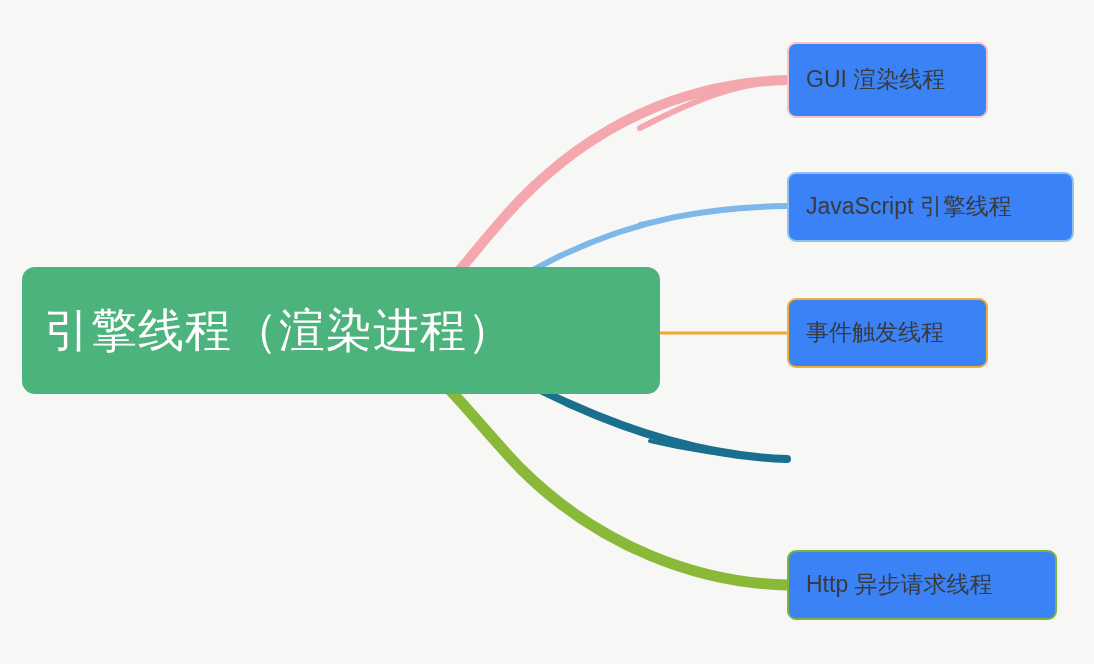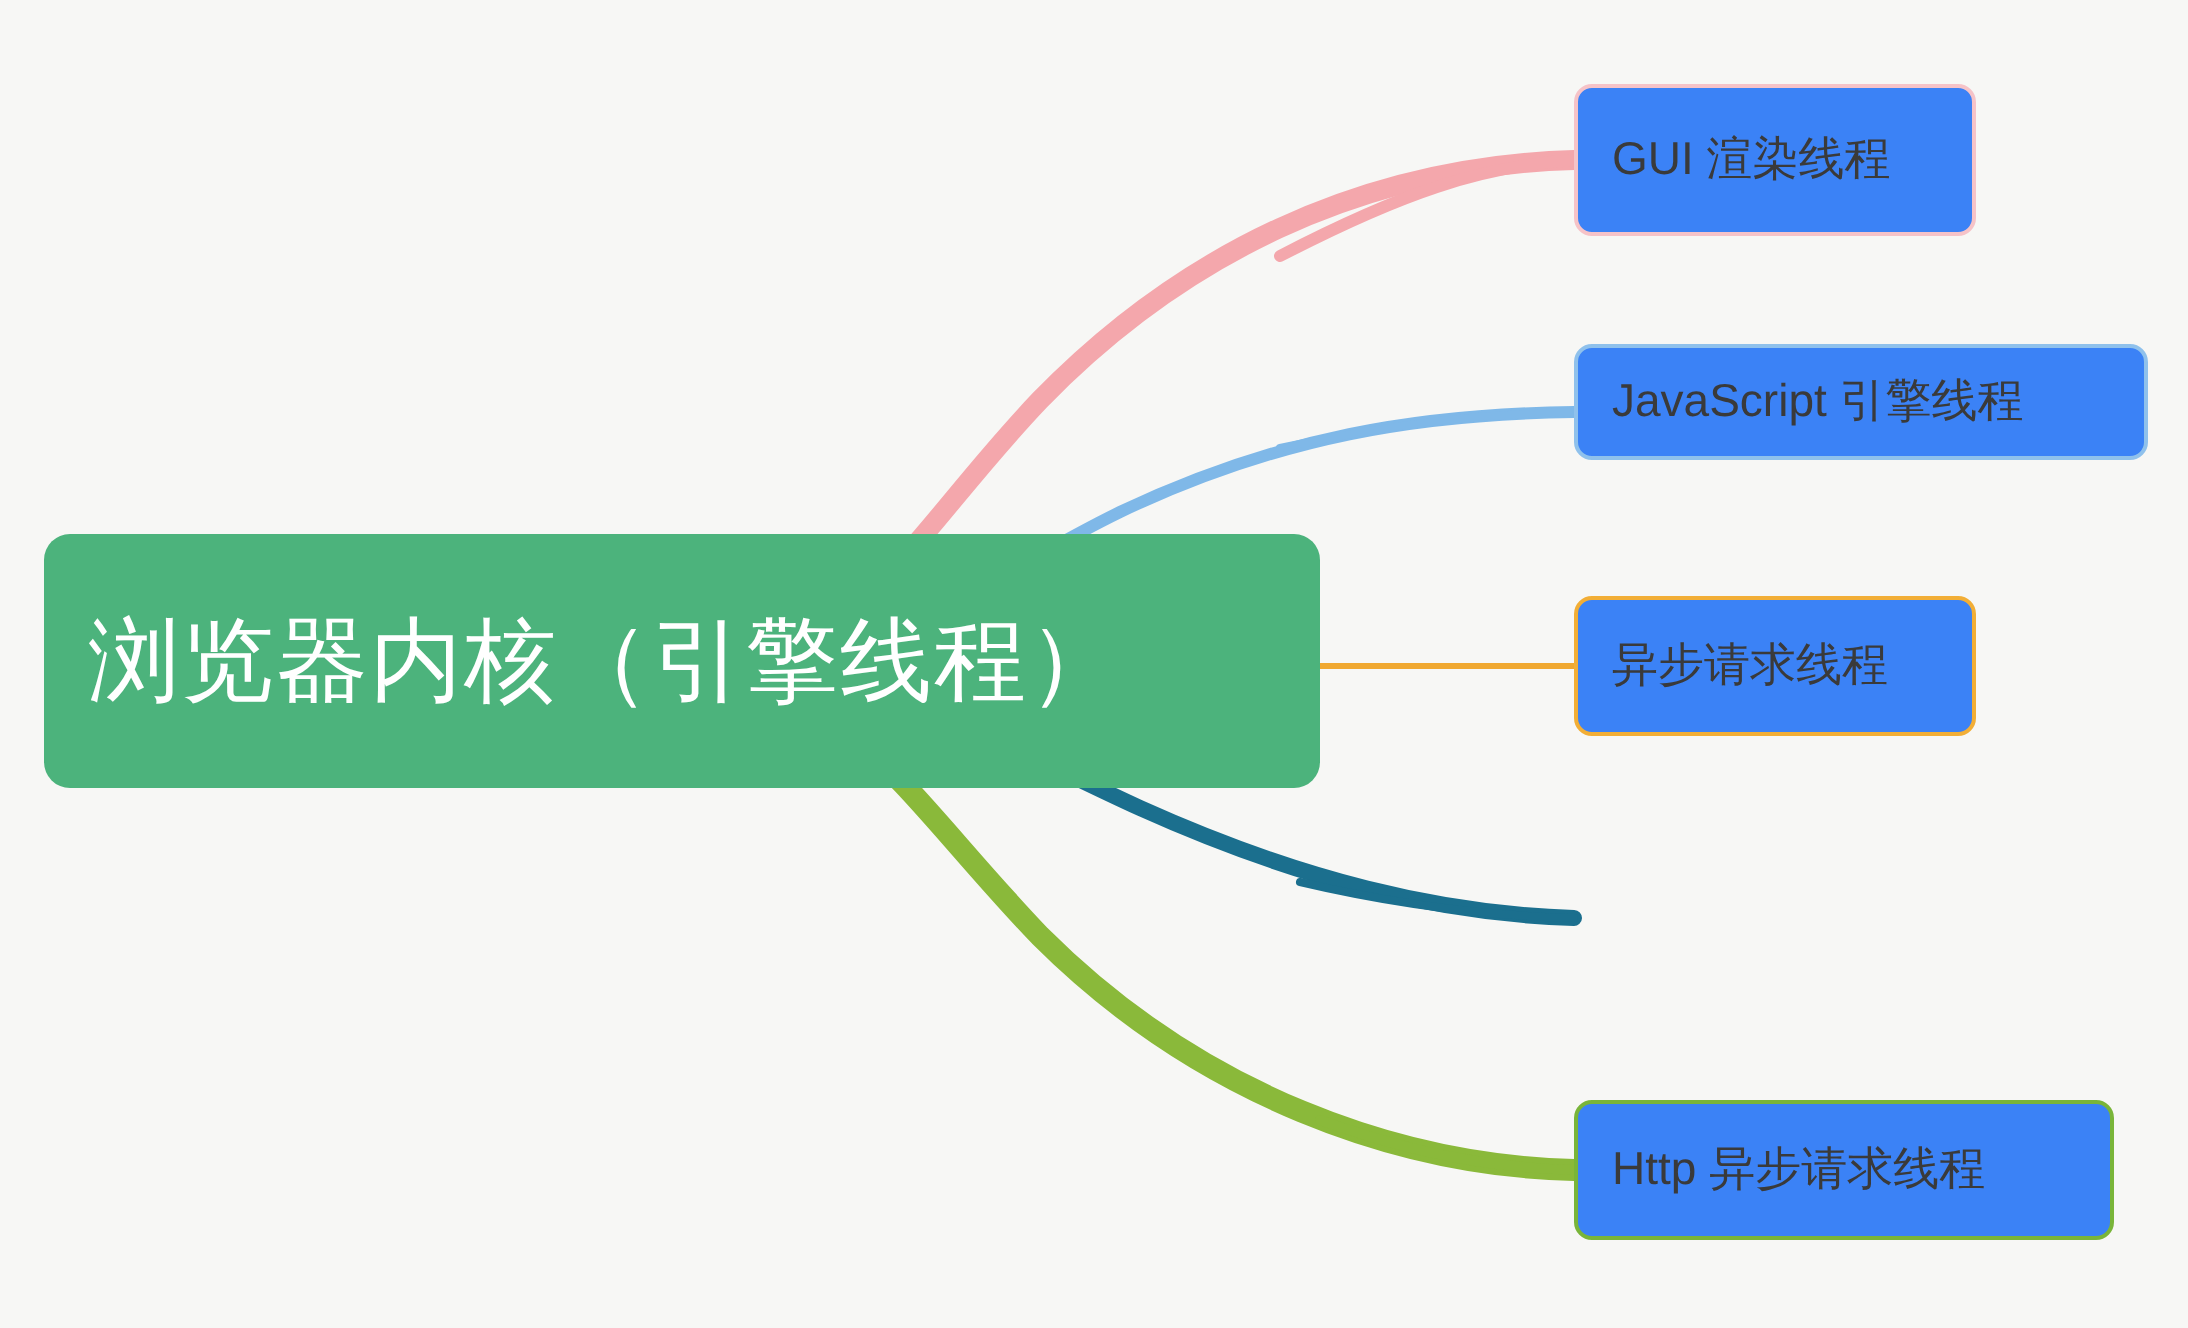--- a/index.html
+++ b/index.html
@@ -70,21 +70,21 @@
     left: 787px;
     top: 42px;
     width: 201px;
     height: 76px;
     border-color: #f6c3c8;
   }
   #leaf-js {
     left: 787px;
     top: 172px;
     width: 287px;
-    height: 58px;
+    height: 70px;
     border-color: #8fc1ec;
   }
   #leaf-event {
     left: 787px;
     top: 298px;
     width: 201px;
     height: 70px;
     border-color: #f2ae36;
   }
   #leaf-timer {
@@ -119,33 +119,33 @@
     <path d="M 660 333 L 787 333" fill="none" stroke="#f0a830" stroke-width="3" stroke-linecap="round"></path>
 
     <path d="M 352 330 C 450 340 500 372 570 404 C 650 440 720 457 787 459" fill="none" stroke="#1b6f8e" stroke-width="8" stroke-linecap="round"></path>
     <path d="M 650 441 C 705 454 750 458 787 459" fill="none" stroke="#1b6f8e" stroke-width="4" stroke-linecap="round"></path>
 
     <path d="M 352 330 C 430 350 455 400 520 468 C 600 548 700 583 787 585" fill="none" stroke="#8ab93a" stroke-width="11" stroke-linecap="round"></path>
     <path d="M 660 560 C 710 578 750 584 787 585" fill="none" stroke="#8ab93a" stroke-width="5" stroke-linecap="round"></path>
   </svg>
 
   <div class="node root-node">
-    <span class="root-label">浏览器内核（引擎线程）</span>
+    <span class="root-label">引擎线程（渲染进程）</span>
   </div>
 
   <div class="node leaf-node" id="leaf-gui">
     <span class="leaf-label">GUI 渲染线程</span>
   </div>
 
   <div class="node leaf-node" id="leaf-js">
     <span class="leaf-label">JavaScript 引擎线程</span>
   </div>
 
   <div class="node leaf-node" id="leaf-event">
-    <span class="leaf-label">异步请求线程</span>
+    <span class="leaf-label">事件触发线程</span>
   </div>
 
 
   <div class="node leaf-node" id="leaf-http">
     <span class="leaf-label">Http 异步请求线程</span>
   </div>
 
 </div>
 
 </body></html>

